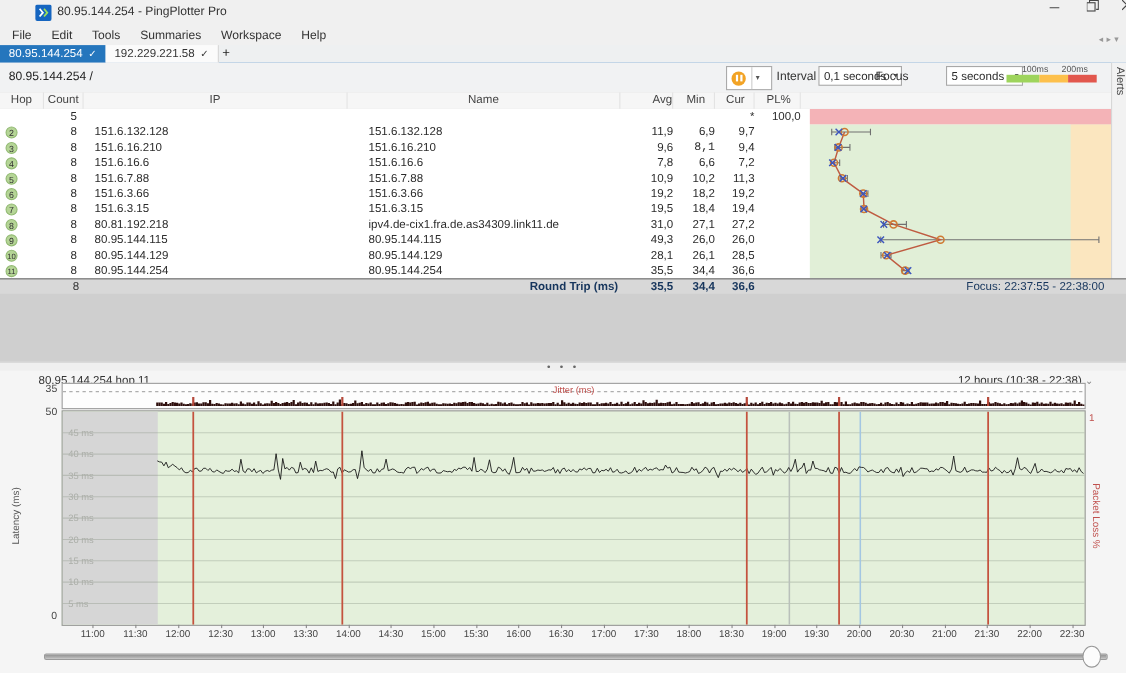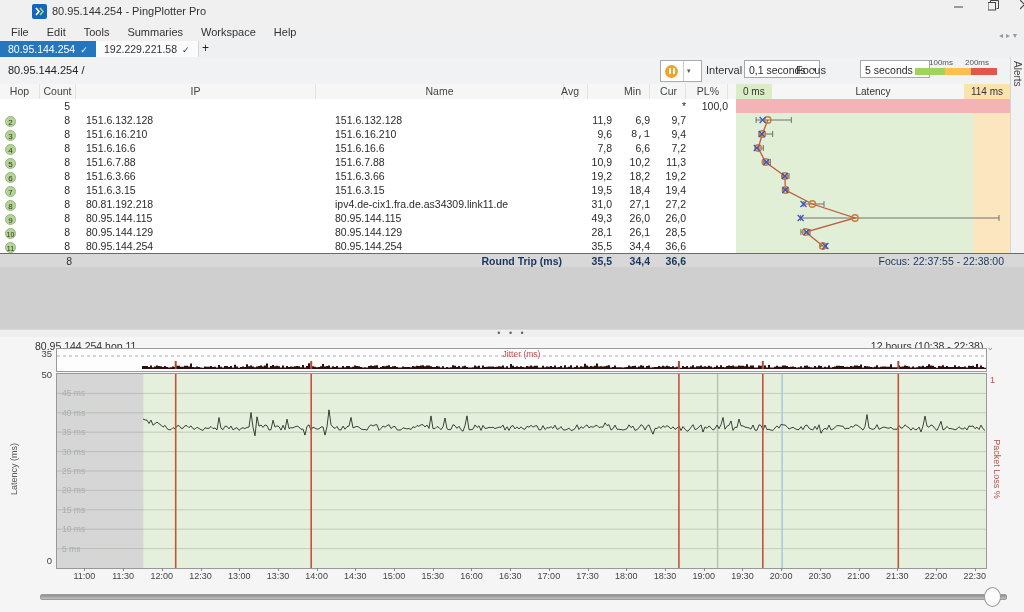--- a/index.html
+++ b/index.html
@@ -140,30 +140,25 @@
         <div style="height: 7px; width: 26px; background: rgb(253, 192, 76);"></div>
         <div style="height: 7px; width: 26px; background: rgb(226, 87, 77);"></div>
       </div>
   </div>
 
   <div class="abs alerts">
     <span>Alerts</span>
   </div>
 
   <div class="abs thead" id="thead">
-    <div class="latheader">
-      <span class="chip" style="left:0;background:#dcedc6;">0 ms</span>
-      <span class="chip" style="left:0;right:0;text-align:center;padding:0;">Latency</span>
-      <span class="chip" style="right:0;background:#fbe3ac;">114 ms</span>
-    </div>
   <div class="hcell" style="left: 0px; width: 40px; text-align: center;">Hop</div>
       <div class="hcell" style="left: 40px; width: 36px; text-align: center;">Count</div>
       <div class="hcell" style="left: 76px; width: 240px; text-align: center;">IP</div>
       <div class="hcell" style="left: 316px; width: 248px; text-align: center;">Name</div>
-      <div class="hcell" style="left: 540px; width: 48px; text-align: right; padding-right: 8px;">Avg</div>
+      <div class="hcell" style="left: 564px; width: 48px; text-align: right; ">Avg</div>
       <div class="hcell" style="left: 620px; width: 30px; text-align: right; padding-right: 8px;">Min</div>
       <div class="hcell" style="left: 658px; width: 28px; text-align: right; padding-right: 8px;">Cur</div>
       <div class="hcell" style="left: 694px; width: 34px; text-align: right; padding-right: 8px;">PL%</div>
     </div>
 
   <div class="abs rows" id="rows">
       <div class="trow" style="top: 0px;">
         <div class="tcell" style="left: 0px; width: 40px;"></div>
         <div class="tcell" style="left: 40px; width: 30px; text-align: right;">5</div>
         <div class="tcell" style="left: 564px; width: 48px; text-align: right;"></div>

